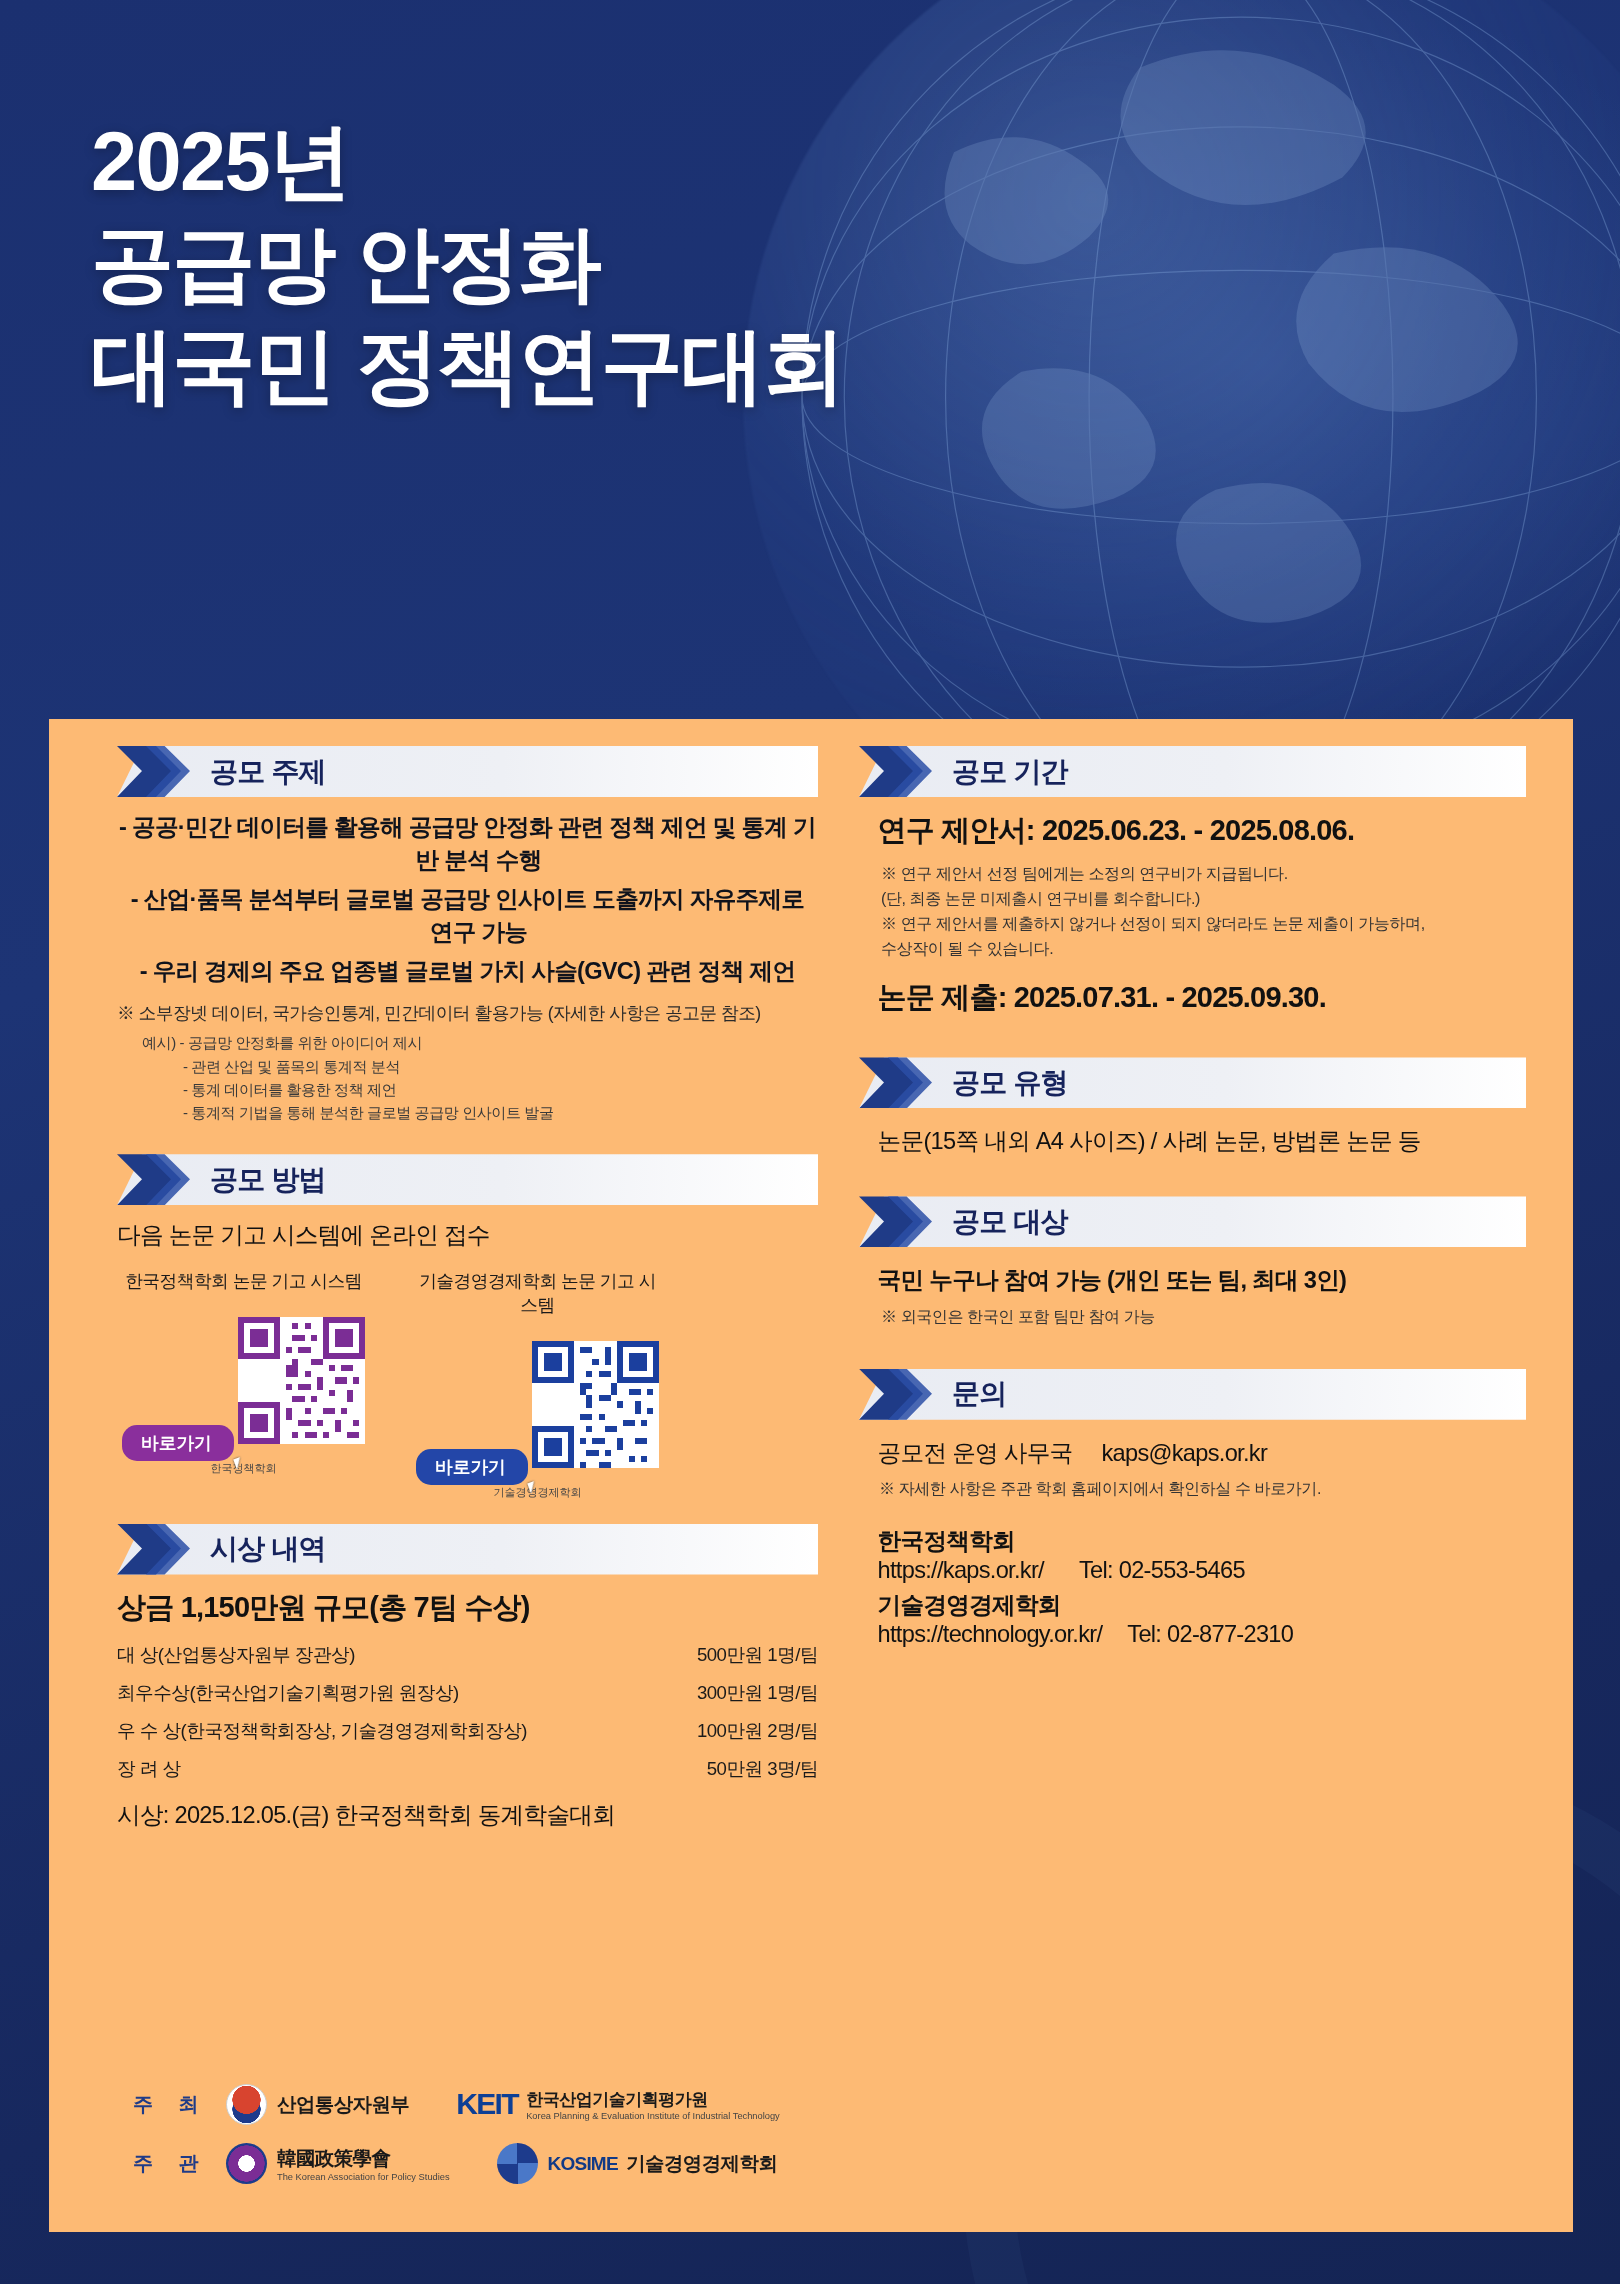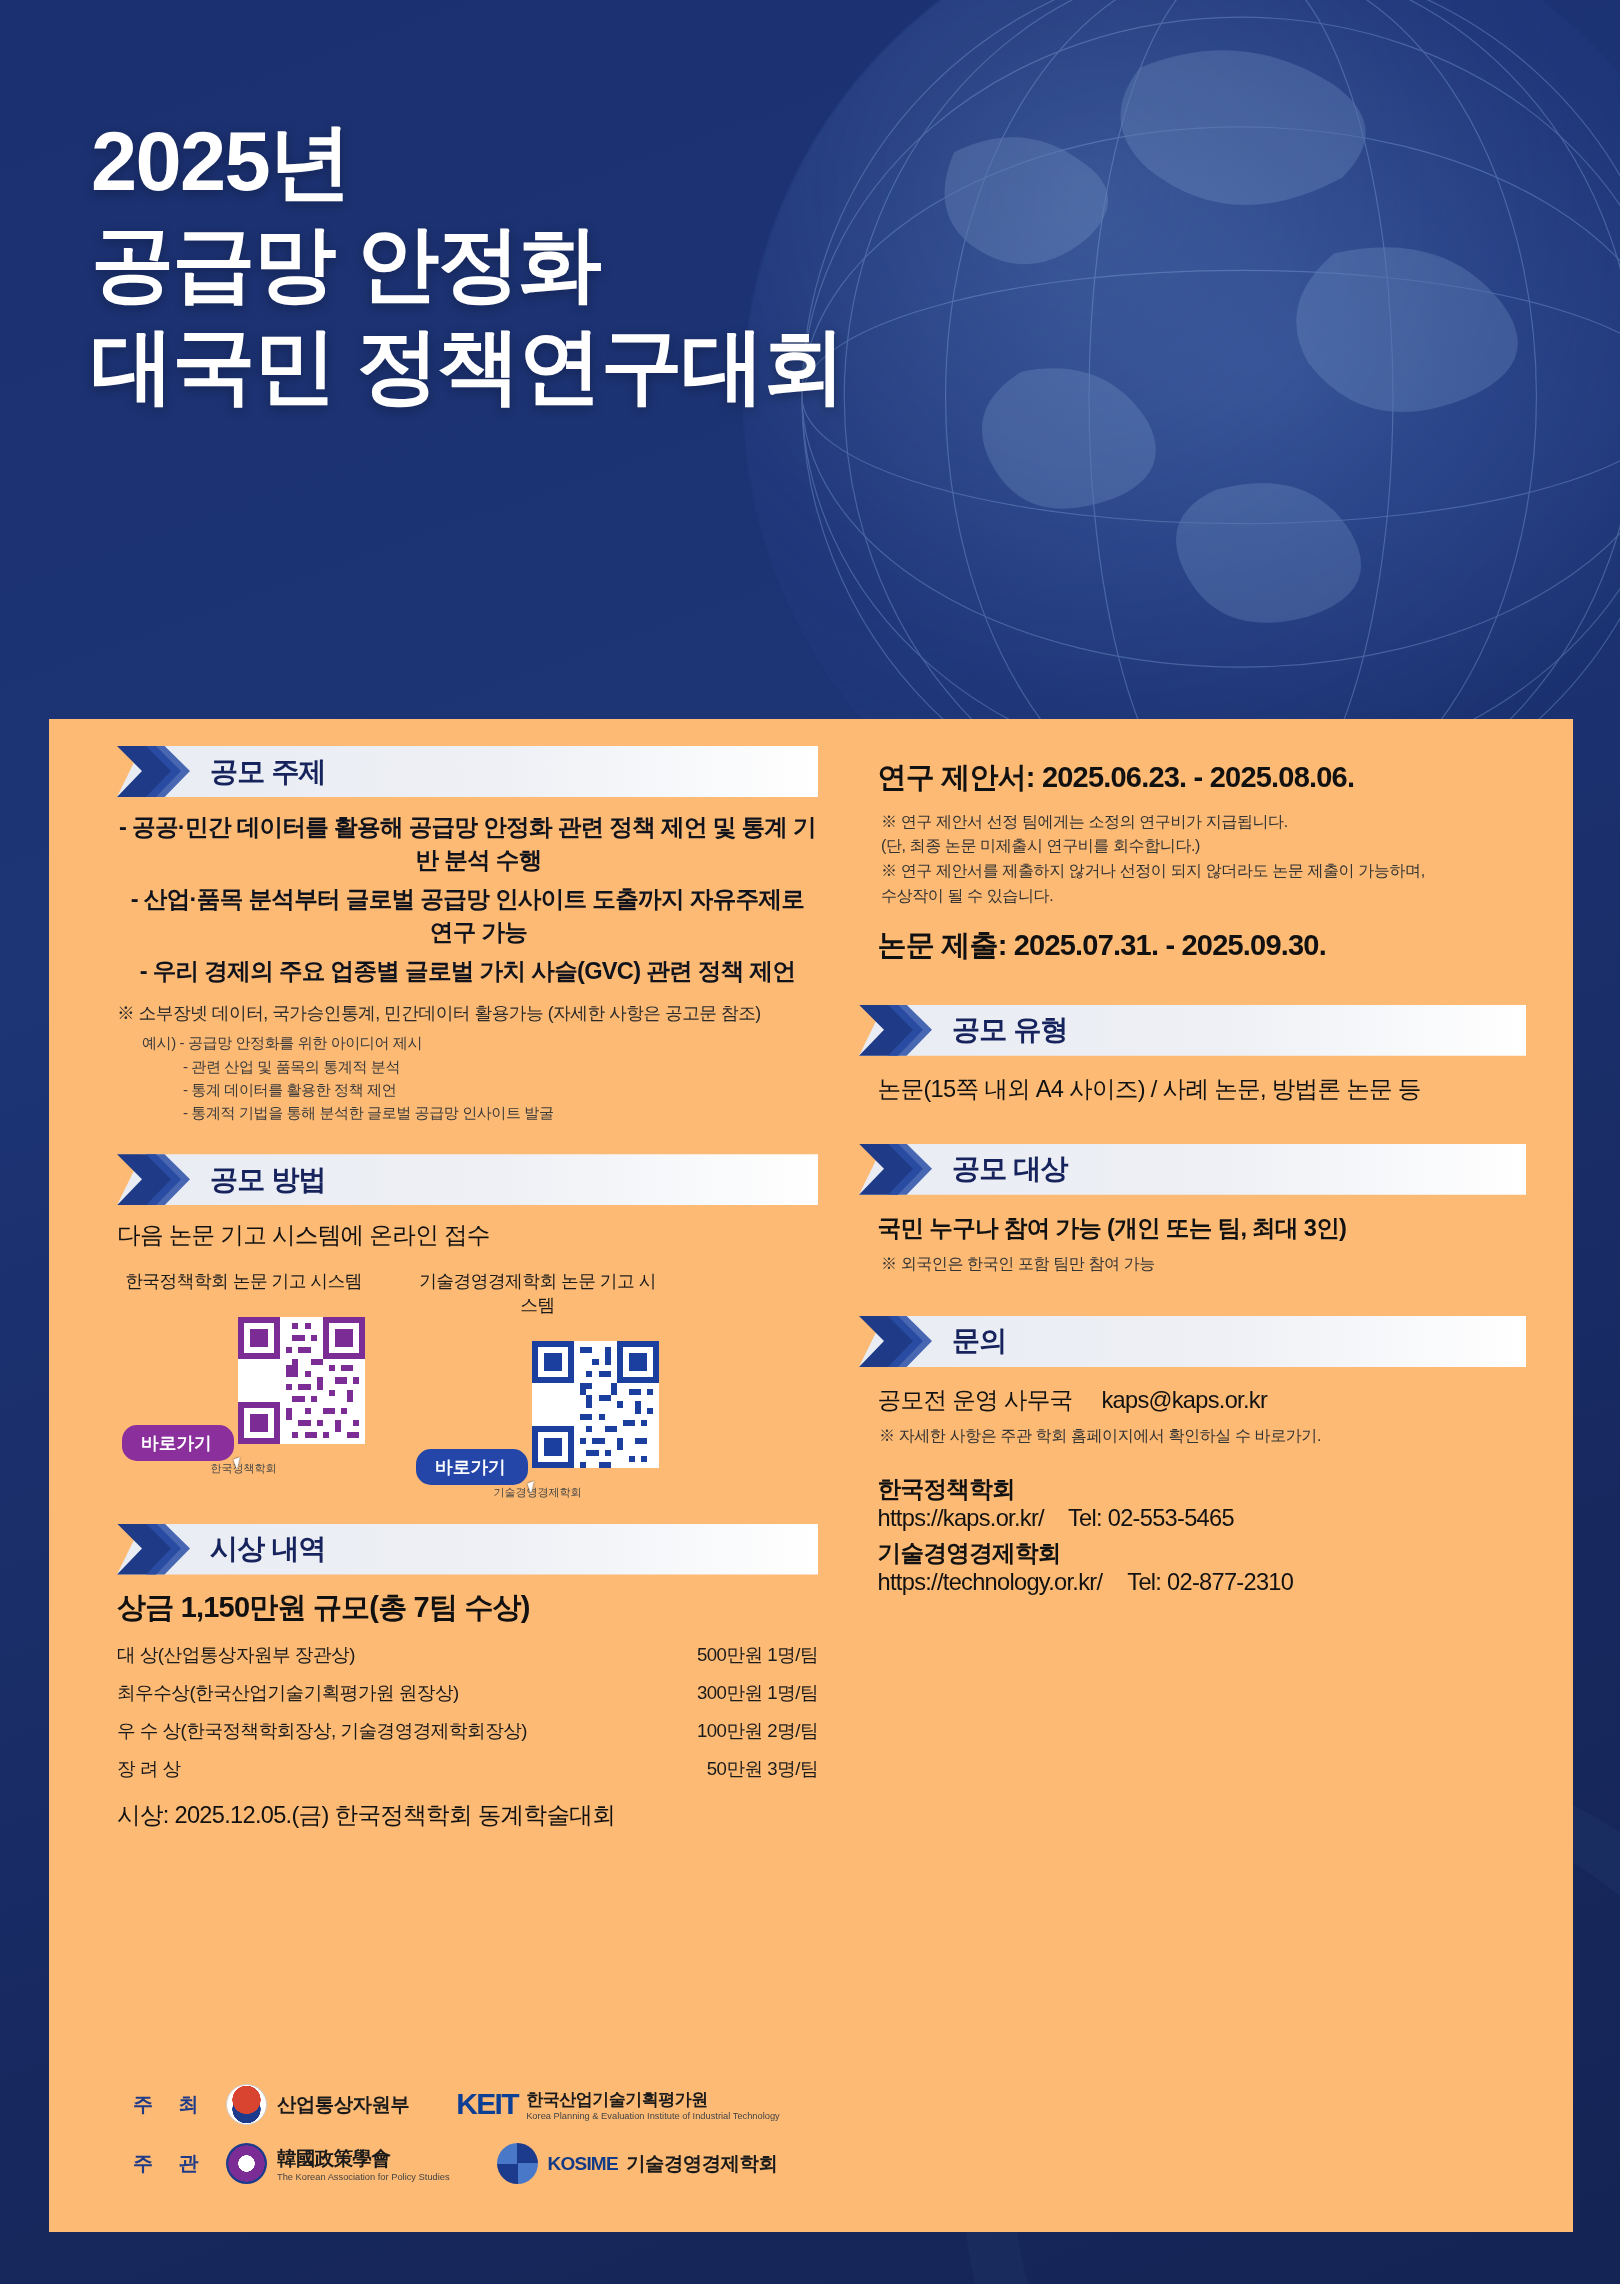--- a/index.html
+++ b/index.html
@@ -454,20 +454,26 @@
         <td>장  려  상</td>
         <td class="amt">50만원 3명/팀</td>
       </tr>
     </tbody>
       </table>
     <div class="med mt14">시상: 2025.12.05.(금)  한국정책학회 동계학술대회</div>
   </div>
 
   <div class="col-right">
 
+    <div class="sec">
+      <div class="bar"></div>
+        <div class="chev"></div>
+        <div class="chev2"></div>
+      <div class="txt">공모 기간</div>
+    </div>
     <div class="big mt14" style="margin-left:18.6px">연구 제안서: 2025.06.23. - 2025.08.06.</div>
     <div class="note-sm mt14" style="margin-left:22px">※ 연구 제안서 선정 팀에게는 소정의 연구비가 지급됩니다.</div>
     <div class="note-sm" style="margin-left:22px">   (단, 최종 논문 미제출시 연구비를 회수합니다.)</div>
     <div class="note-sm" style="margin-left:22px">※ 연구 제안서를 제출하지 않거나 선정이 되지 않더라도 논문 제출이 가능하며,</div>
     <div class="note-sm" style="margin-left:22px">   수상작이 될 수 있습니다.</div>
     <div class="big mt20" style="margin-left:18.6px">논문 제출: 2025.07.31. - 2025.09.30.</div>
 
     <div class="sec mt46">
       <div class="bar"></div>
         <div class="chev"></div>
@@ -492,21 +498,21 @@
       <div class="txt">문의</div>
     </div>
     <div class="mt20" style="margin-left:18.6px; display:flex; align-items:baseline; gap:29px;">
       <span class="med">공모전 운영 사무국</span>
       <span class="med">kaps@kaps.or.kr</span>
     </div>
     <div class="note-sm mt10" style="margin-left:20px">※ 자세한 사항은 주관 학회 홈페이지에서 확인하실 수 바로가기.</div>
 
     <div class="mt28" style="margin-left:18.6px">
       <div class="med med-b">한국정책학회</div>
-      <div style="display:flex; align-items:baseline; gap:24px;">
+      <div style="display:flex; align-items:baseline; gap:35px;">
         <span class="med link">https://kaps.or.kr/</span>
         <span class="med">Tel: 02-553-5465</span>
       </div>
       <div class="med med-b mt6">기술경영경제학회</div>
       <div style="display:flex; align-items:baseline; gap:25px;">
         <span class="med link">https://technology.or.kr/</span>
         <span class="med">Tel: 02-877-2310</span>
       </div>
     </div>
   </div>

